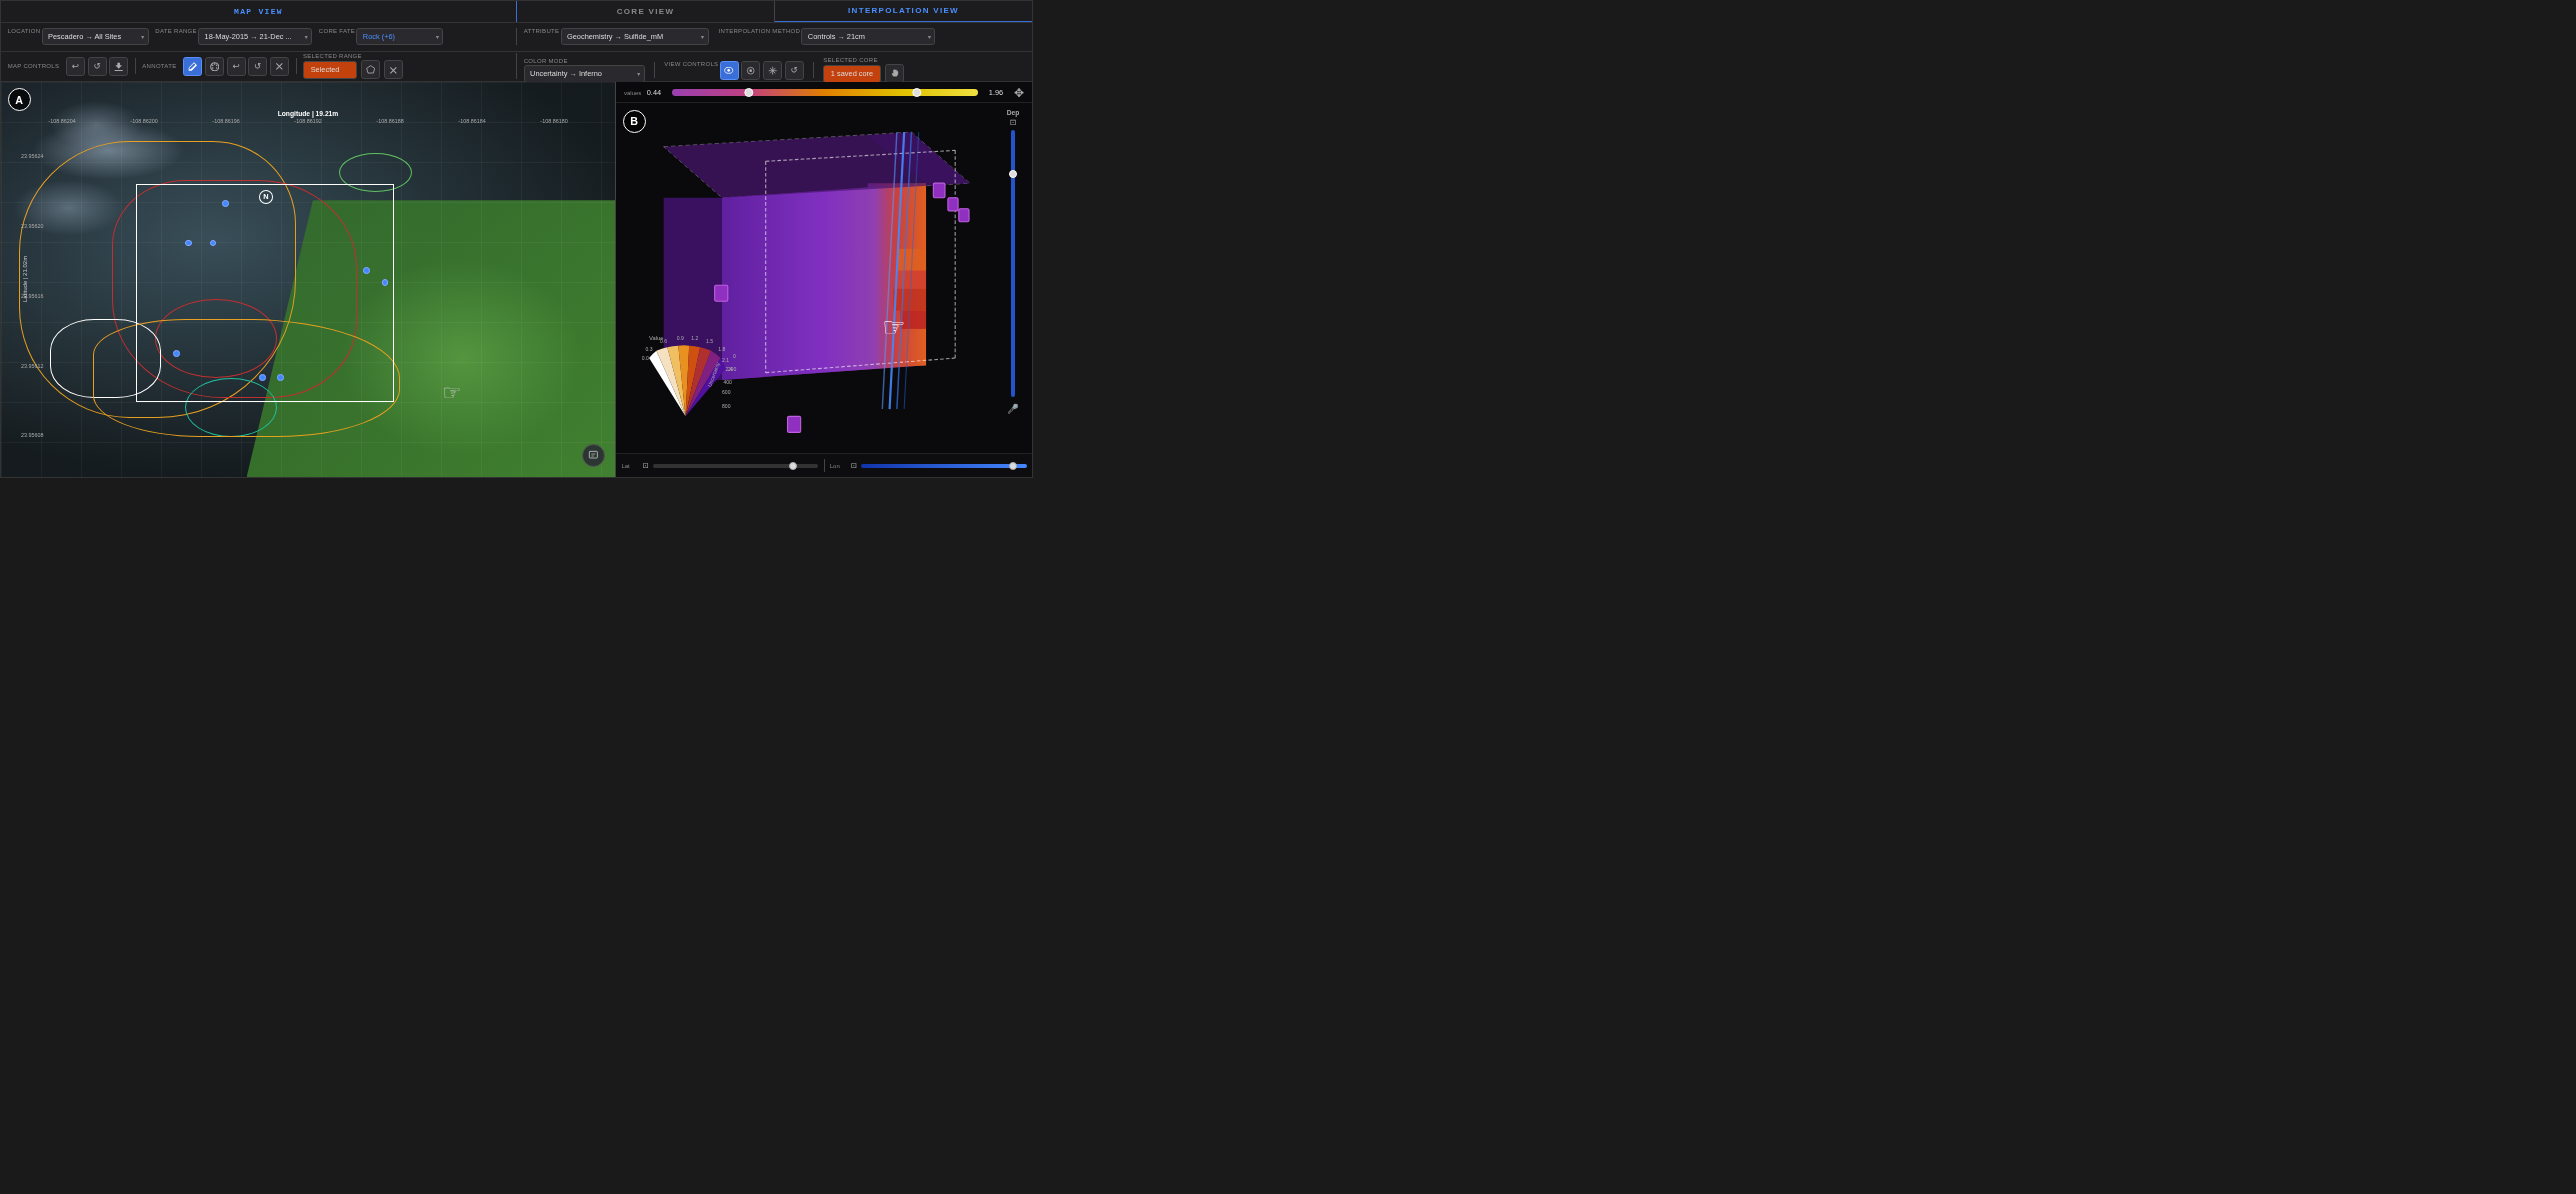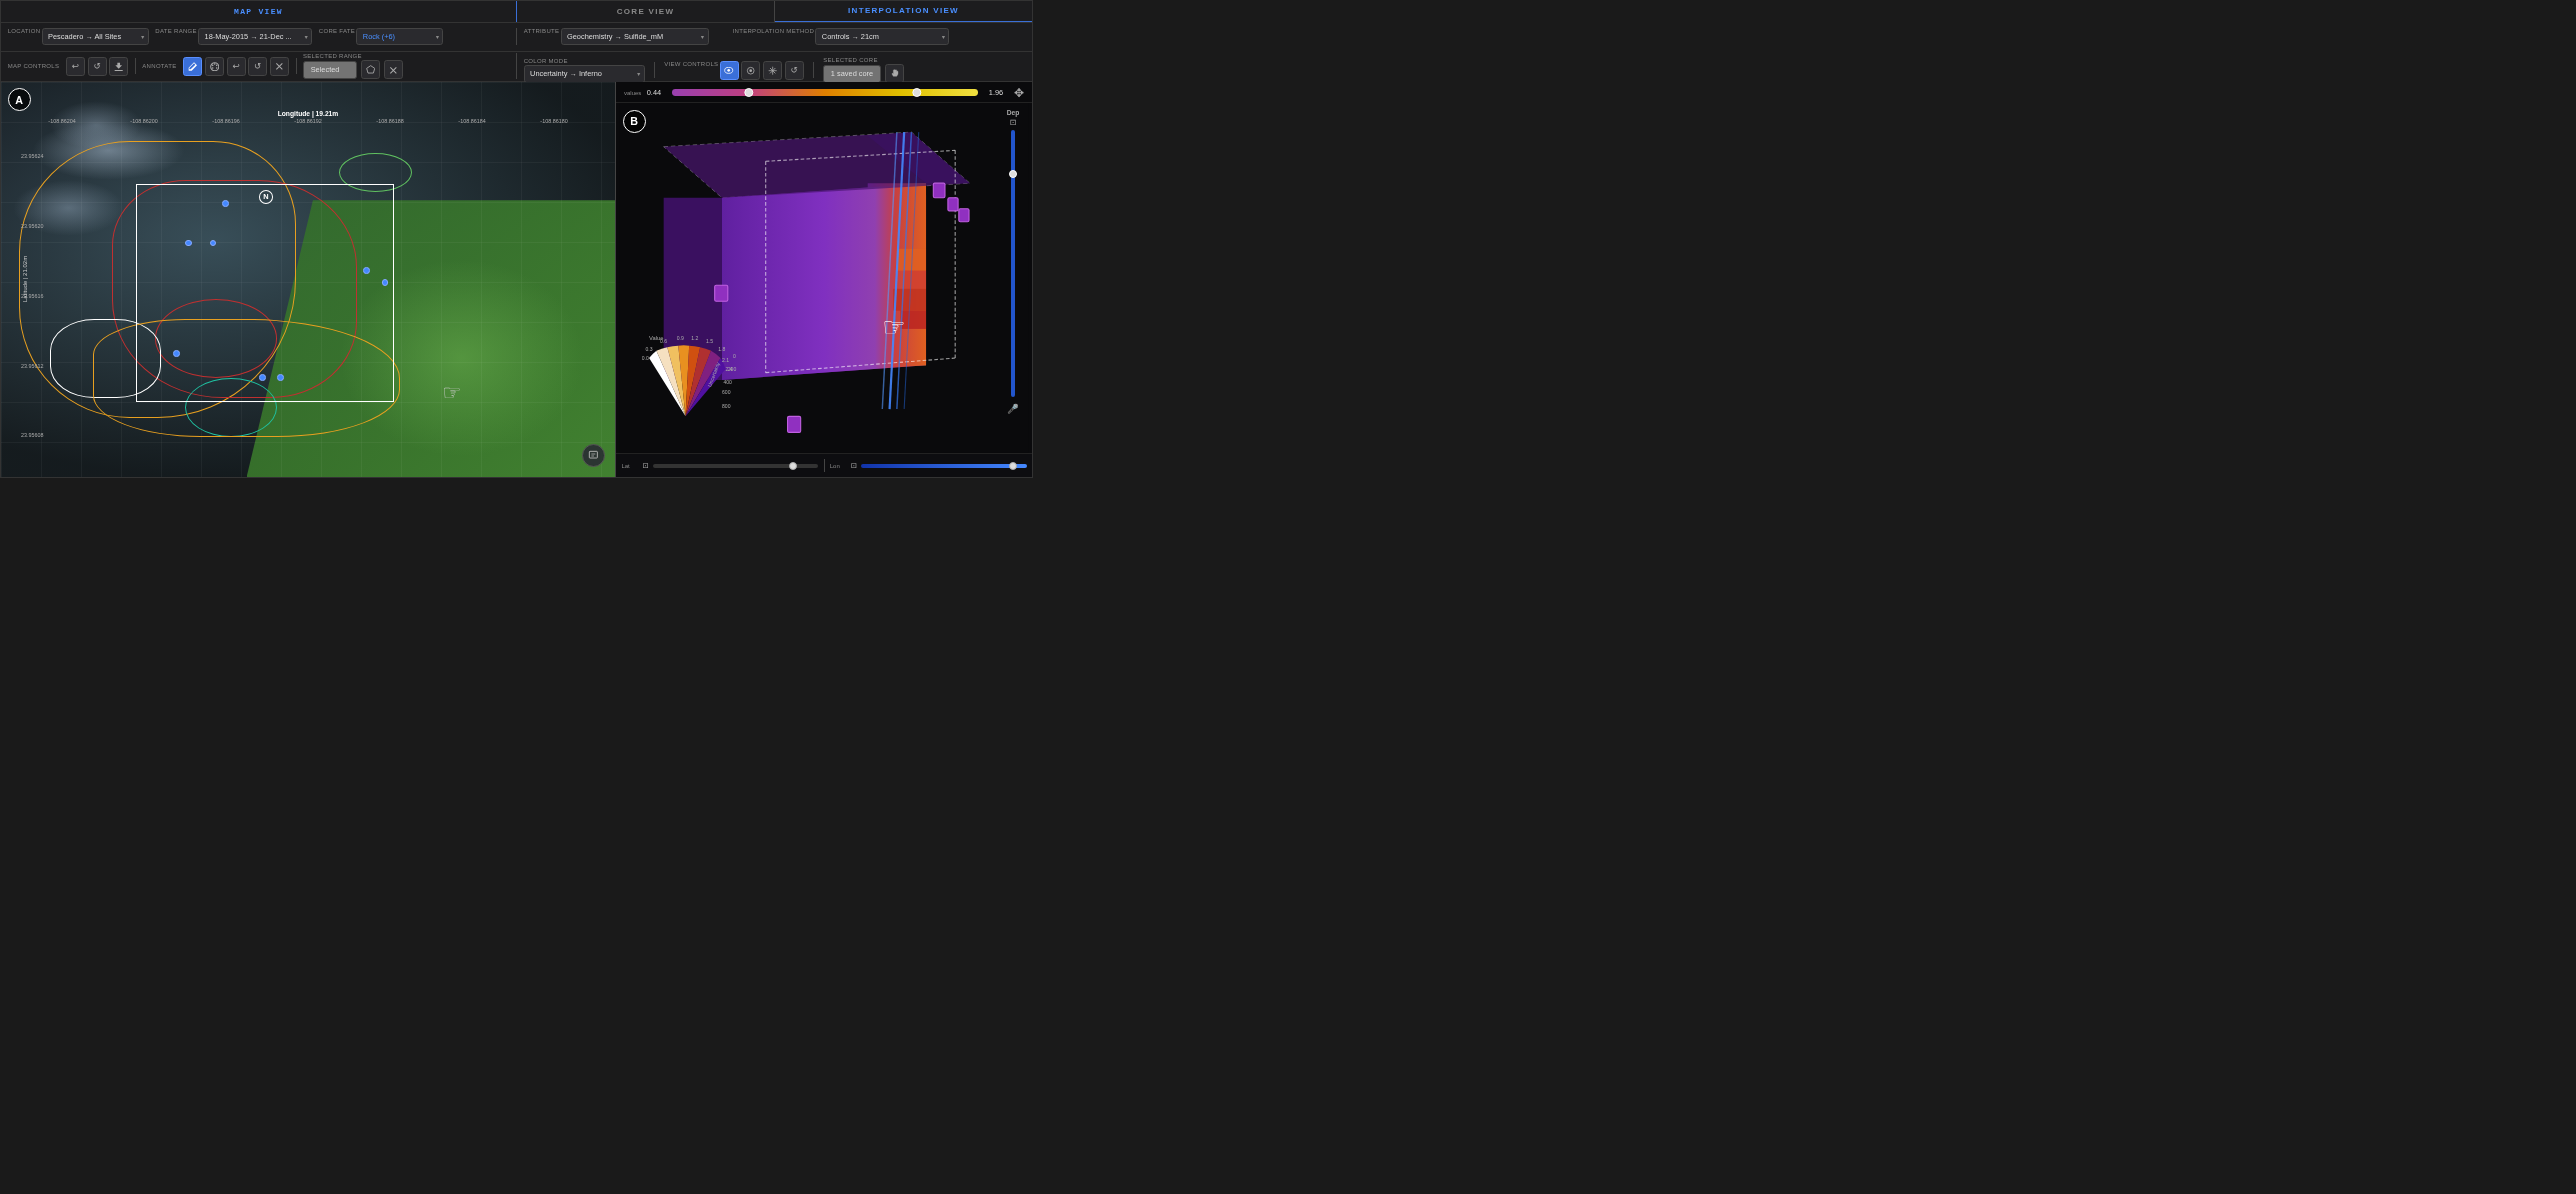--- a/index.html
+++ b/index.html
@@ -80,21 +80,21 @@
       display: flex;
       align-items: center;
       gap: 6.7px;
       padding: 0 6.7px;
       border-right: 0.7px solid #444;
     }
     .controls-right {
       flex: 1;
       display: flex;
       align-items: flex-end;
-      gap: 24px;
+      gap: 10px;
       padding: 0 6.7px;
     }
     .control-group {
       display: flex;
       gap: 1.3px;
     }
     .control-label {
       font-size: 6px;
       color: #888;
       text-transform: uppercase;
@@ -193,21 +193,21 @@
       display: flex;
       flex-direction: column;
       gap: 1.3px;
     }
     .selected-range-row {
       display: flex;
       align-items: center;
       gap: 4px;
     }
     .selected-value-box {
-      background: #737373;
+      background: #c2410c;
       border: 0.7px solid #444;
       border-radius: 2.7px;
       padding: 2px 6.7px;
       font-size: 7.4px;
       color: #ddd;
       height: 17.4px;
       display: flex;
       align-items: center;
       min-width: 54px;
     }

